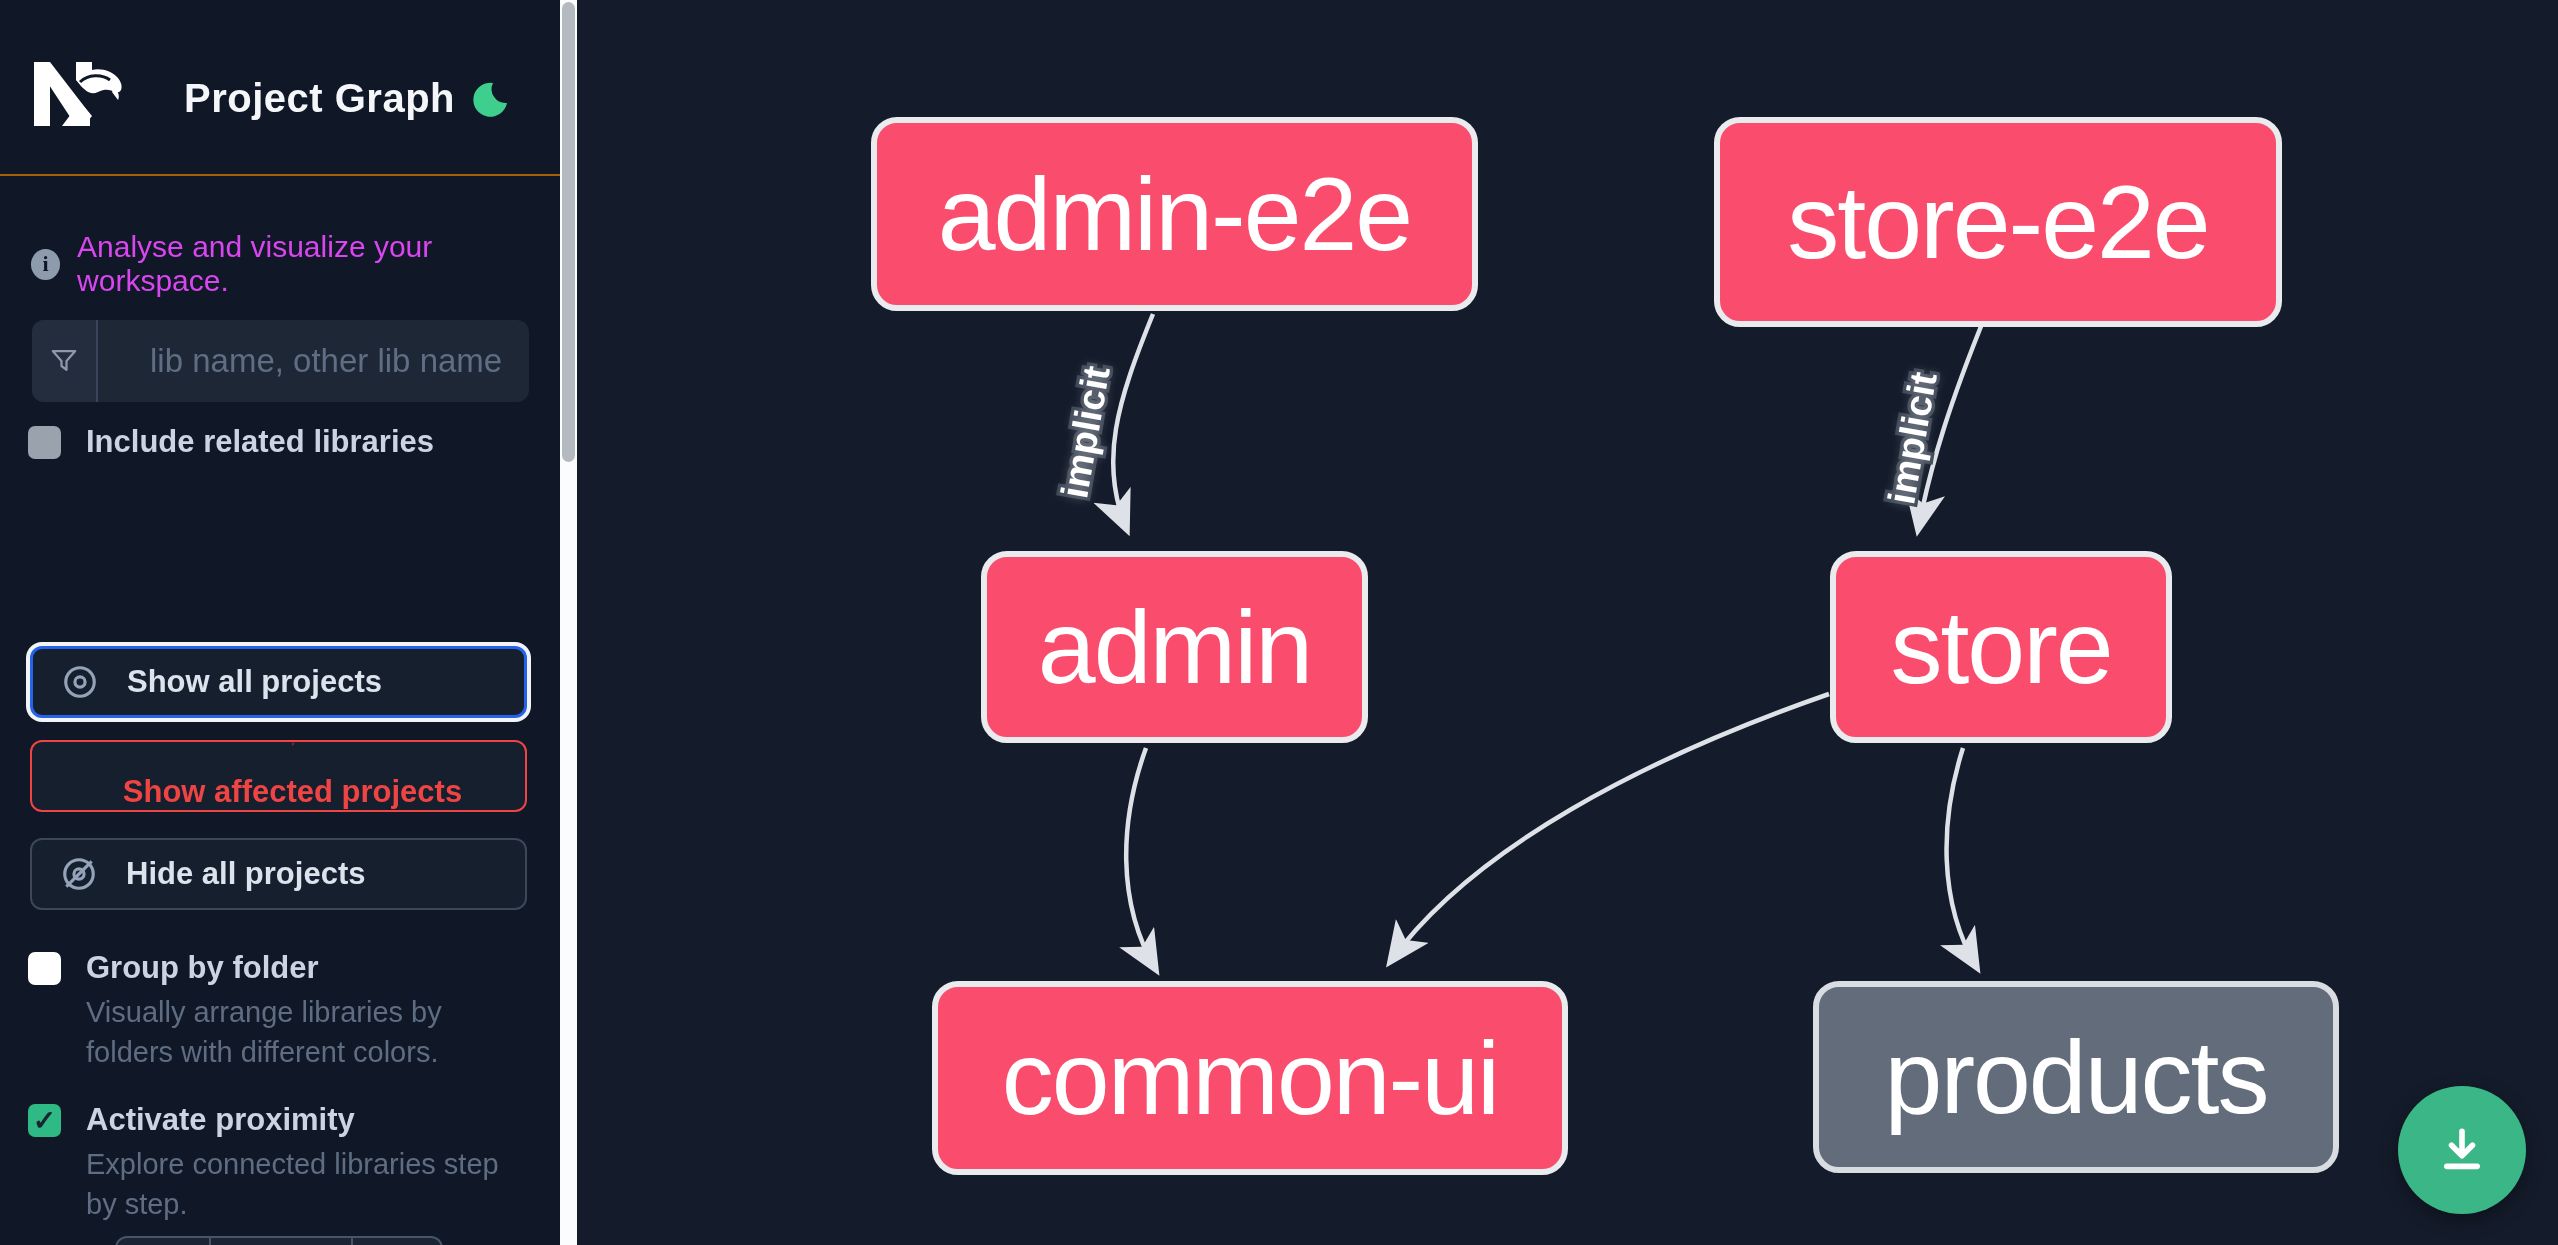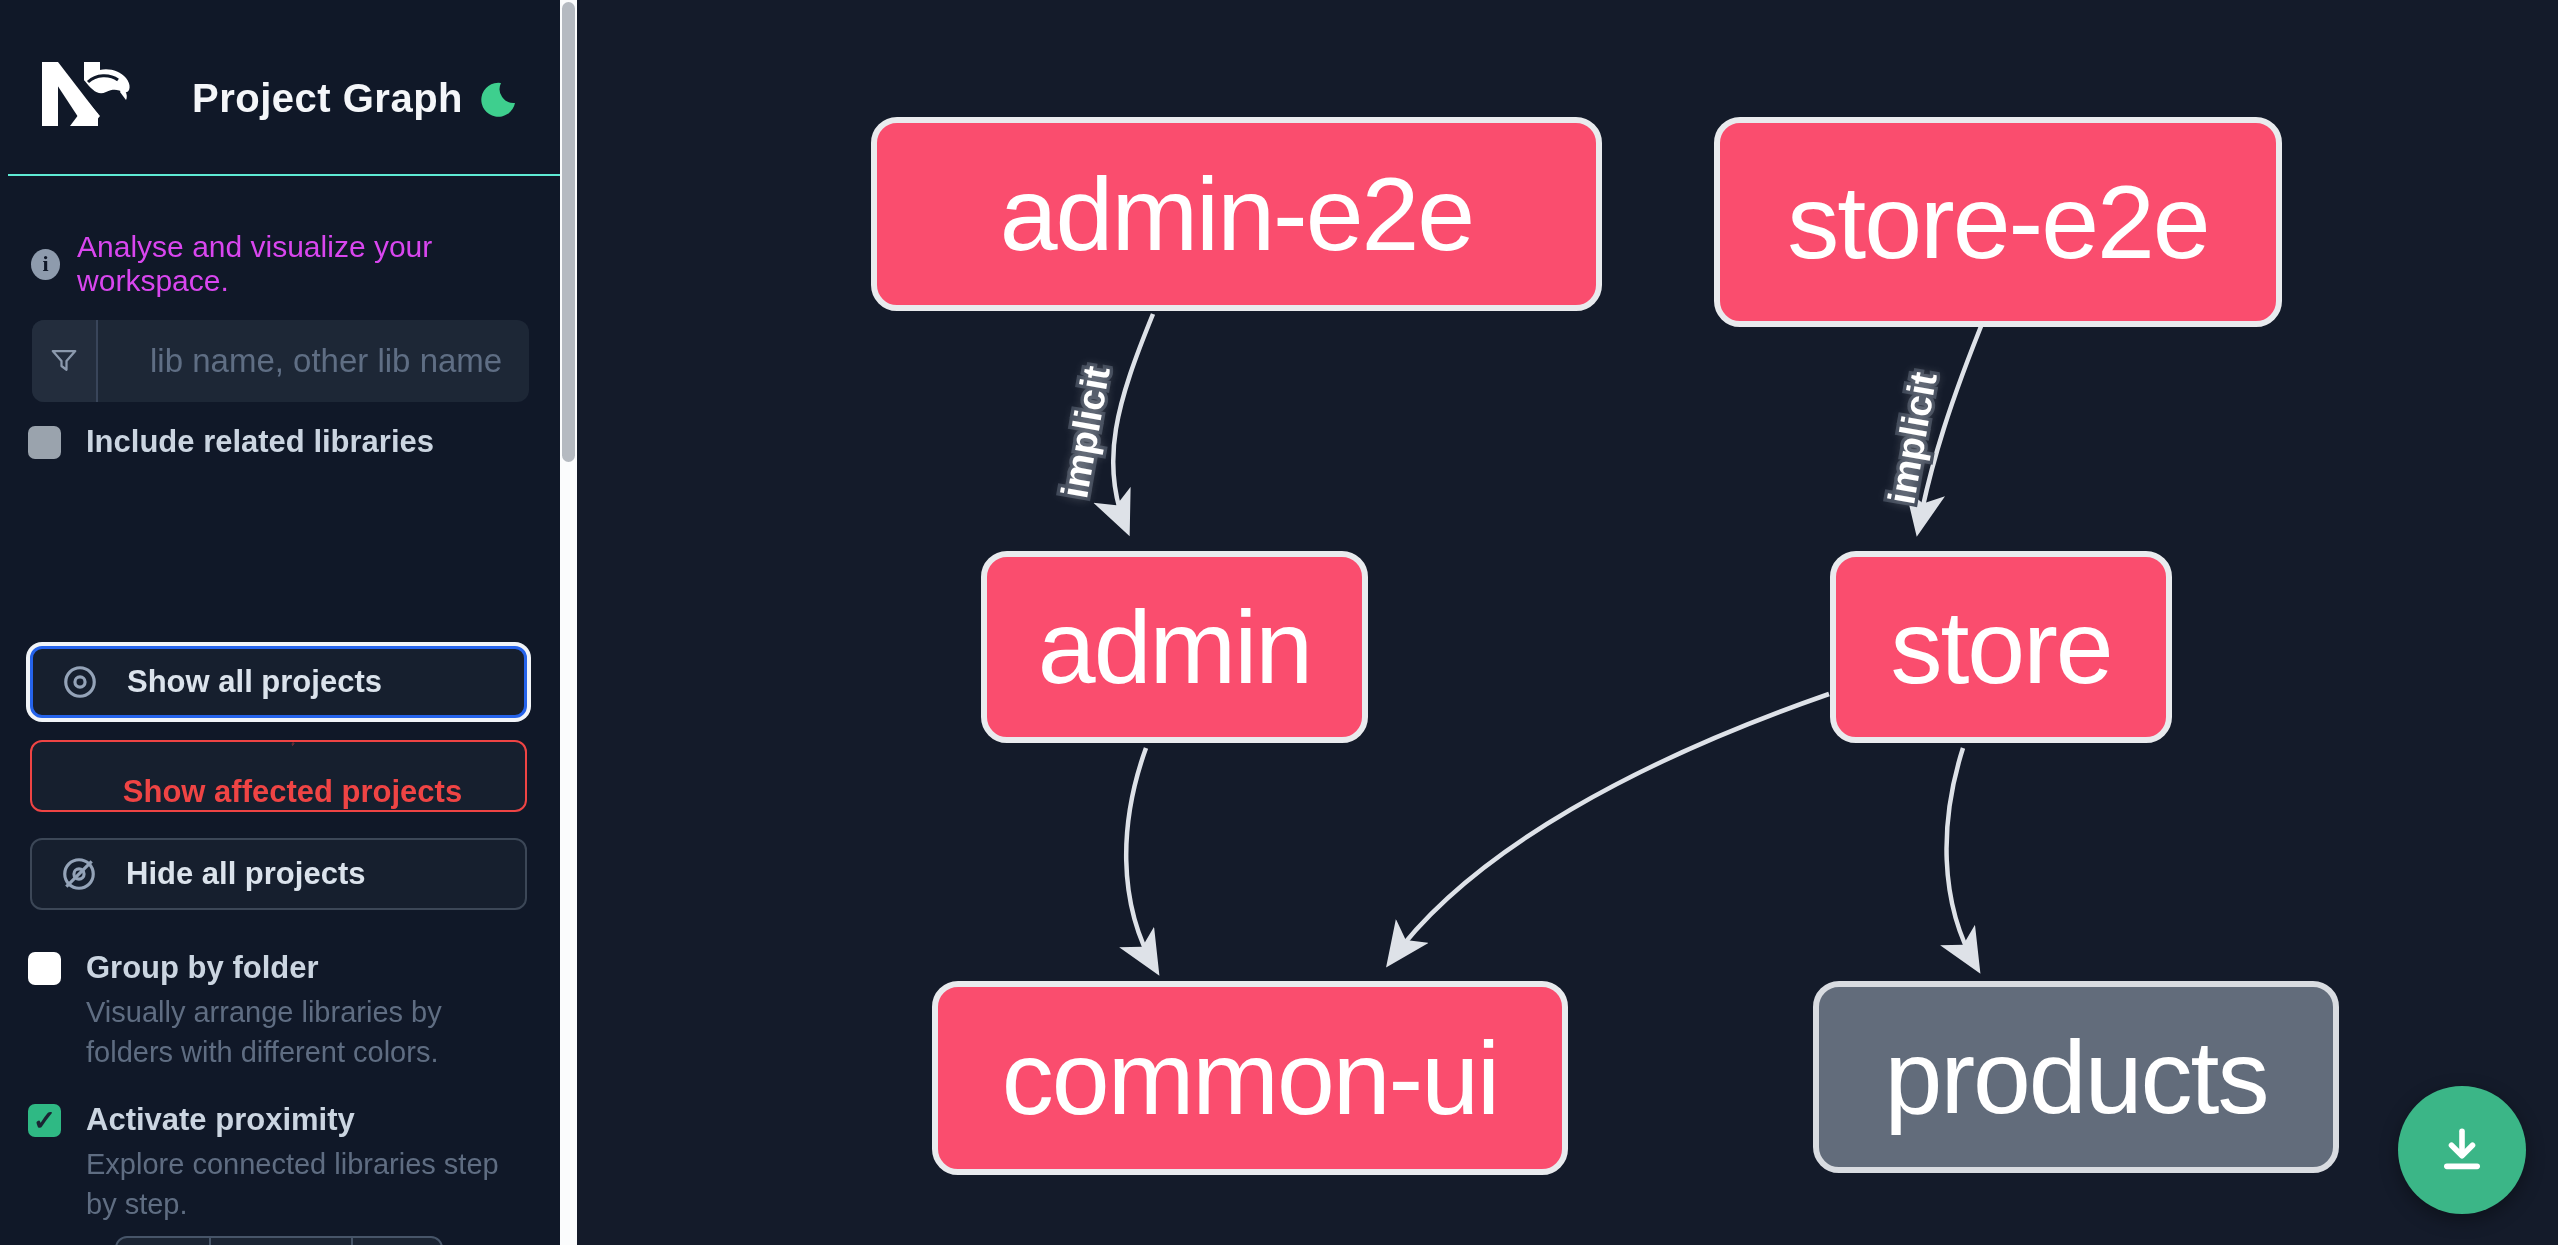--- a/index.html
+++ b/index.html
@@ -3,22 +3,22 @@
 <meta charset="utf-8">
 <style>
   * { margin:0; padding:0; box-sizing:border-box; }
   html,body { width:2558px; height:1245px; overflow:hidden; background:#141b2a;
               font-family:"Liberation Sans", sans-serif; }
   .stage { position:relative; width:2558px; height:1245px; background:#141b2a; }
 
   
   .sidebar { position:absolute; left:0; top:0; width:560px; height:1245px;
              background:#101828; z-index:5; }
-  .sb-header { position:absolute; left:8px; top:0; width:560px; height:176px;
-               border-bottom:2px solid #5eead4; }
+  .sb-header { position:absolute; left:0; top:0; width:560px; height:176px;
+               border-bottom:2px solid #a16207; }
   .nx-logo { position:absolute; left:28px; top:48px; width:100px; height:80px; }
   .app-title { position:absolute; left:184px; top:76px; font-size:40px; font-weight:600;
                color:#f4f6f9; letter-spacing:0.5px; }
   .moon-btn { position:absolute; left:466px; top:78px; width:44px; height:44px; cursor:pointer; }
 
   .info-row { position:absolute; left:31px; top:230px; display:flex; align-items:center; gap:17px; }
   .info-icon { width:31px; height:31px; border-radius:50%; background:#8e9bad; color:#101828;
                font-size:22px; font-weight:700; display:flex; align-items:center; justify-content:center;
                font-family:"Liberation Serif", serif; }
   .info-text { color:#d946ef; font-size:30px; }
@@ -97,21 +97,21 @@
       <path d="M 1146 748 C 1120 820 1116 902 1156 970" marker-end="url(#arrow)"></path>
       <path d="M 1829 694 C 1645 758 1472 848 1390 962" marker-end="url(#arrow)"></path>
       <path d="M 1963 748 C 1940 820 1938 902 1977 968" marker-end="url(#arrow)"></path>
     </g>
   </svg>
 
   <div class="edge-label" style="left:1086px; top:432px;">implicit</div>
   <div class="edge-label" style="left:1913px; top:438px;">implicit</div>
 
   <div id="nodes-layer">
-      <div class="graph-node" style="left: 871px; top: 117px; width: 731px; height: 194px;">admin-e2e</div>
+      <div class="graph-node" style="left: 871px; top: 117px; width: 607px; height: 194px;">admin-e2e</div>
       <div class="graph-node" style="left: 1714px; top: 117px; width: 568px; height: 210px;">store-e2e</div>
       <div class="graph-node" style="left: 981px; top: 551px; width: 387px; height: 192px;">admin</div>
       <div class="graph-node" style="left: 1830px; top: 551px; width: 342px; height: 192px;">store</div>
       <div class="graph-node" style="left: 932px; top: 981px; width: 636px; height: 194px;">common-ui</div>
       <div class="graph-node gray" style="left: 1813px; top: 981px; width: 526px; height: 192px;">products</div>
     </div>
 
   <div class="sidebar">
 
     <div class="sb-header">

